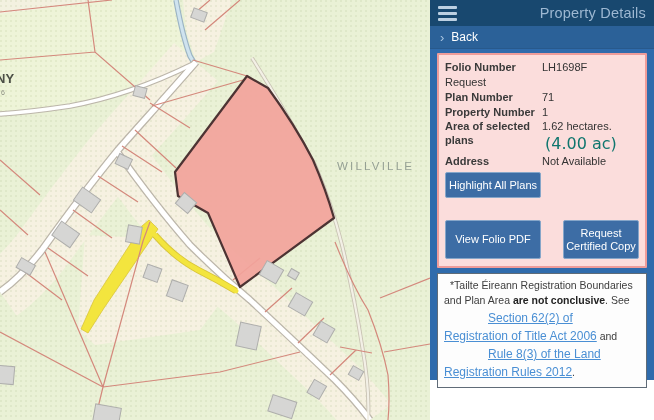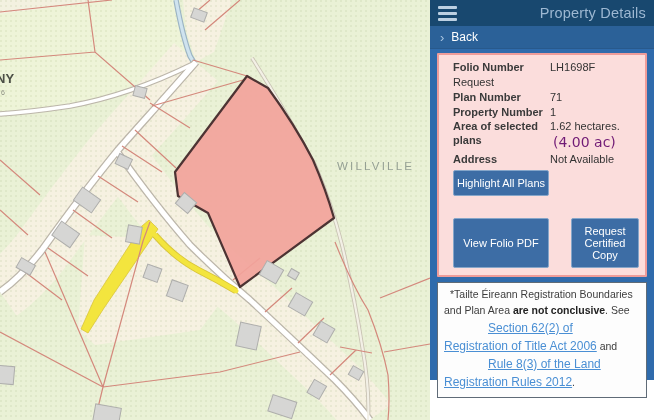--- a/index.html
+++ b/index.html
@@ -14,25 +14,25 @@
   
   .panel { width:224px; height:380px; background:#2f6bac; display:flex; flex-direction:column; }
   .panel-header { height:26px; background:#18486f; display:flex; align-items:center; padding:0 8px; flex:0 0 auto; }
   .hamburger { width:19px; display:flex; flex-direction:column; gap:3px; cursor:pointer; }
   .hamburger span { display:block; height:3px; background:#bcd0e2; border-radius:1px; }
   .panel-title { flex:1; text-align:right; color:#9db8d2; font-size:14.5px; letter-spacing:.2px; }
   .back-row { height:23px; background:#2b6198; display:flex; align-items:center; padding:0 10px; color:#fff; font-size:12px; cursor:pointer; flex:0 0 auto; border-bottom:1px solid #28598c;}
   .back-chevron { color:#a9c6e2; margin-right:7px; font-size:13px; line-height:1; }
 
   .panel-body { padding:4px 7px; }
-  .info-card { background:#fbdddc; border:2px solid #ee9c9a; border-radius:1px; padding:6px 6px 7px 14px; }
+  .info-card { background:#fbdddc; border:2px solid #ee9c9a; border-radius:1px; padding:6px 6px 7px 6px; }
   .field-row { display:flex; font-size:11px; line-height:1.26; margin-bottom:1px; color:#333; }
   .field-label { width:97px; flex:0 0 97px; font-weight:bold; color:#3a3a3a; }
   .field-value { flex:1; }
-  .area-extra { font-family:"DejaVu Sans", sans-serif; font-size:14px; margin-left:3px; color:#701a75; }
+  .area-extra { font-family:"DejaVu Sans", sans-serif; font-size:16px; margin-left:3px; color:#0f766e; }
   .btn-grid { display:grid; grid-template-columns:96px 1fr; gap:22px; margin-top:3px; }
   .pbtn { background:#3d6da5; border:1px solid #86a6c9; color:#fff; font-size:11px; font-family:"Liberation Sans",sans-serif;
           padding:6px 2px; border-radius:2px; cursor:pointer; line-height:1.1; }
   .pbtn.wide { grid-column:2; }
 
   .note-card { background:#fdfdfd; border:1.5px solid #5f6b77; margin-top:5px; padding:4px 6px 6px 6px;
                font-size:10.5px; color:#3d3d3d; line-height:1.5; }
   .note-card .first-indent { display:inline-block; width:6px; }
   .note-bold { font-weight:bold; color:#222; }
   .note-link { color:#4a8fd4; text-decoration:underline; font-size:12px; cursor:pointer;margin-left:44px; }

